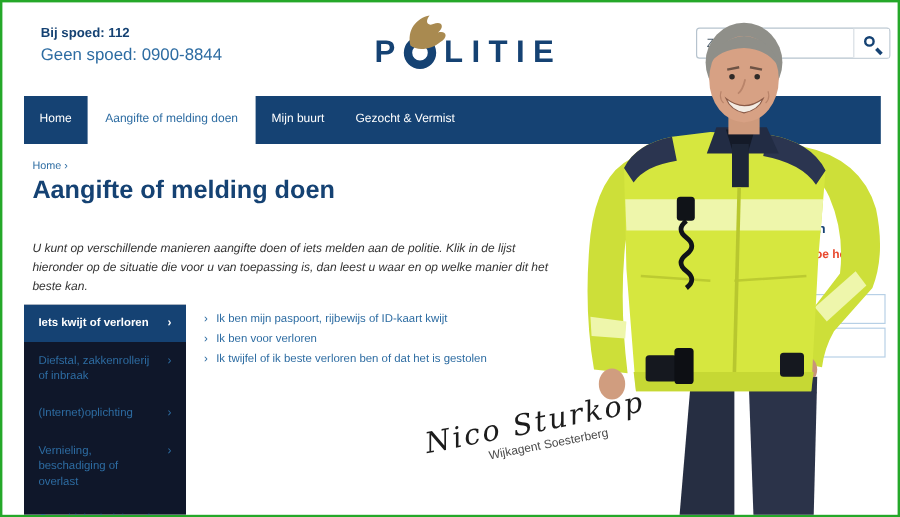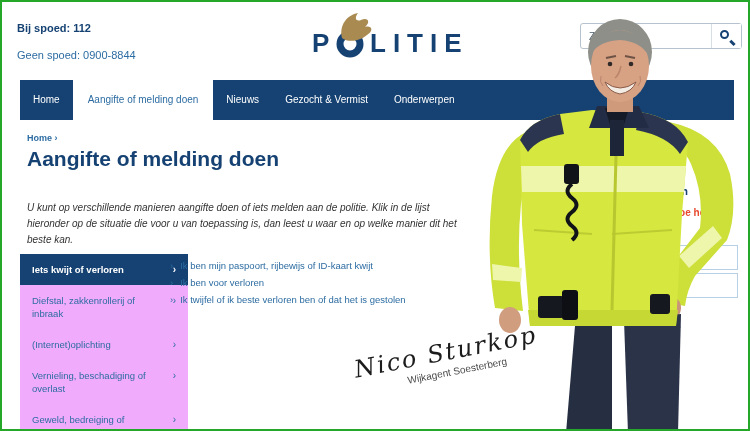--- a/index.html
+++ b/index.html
@@ -3,23 +3,23 @@
 <meta charset="utf-8">
 <style>
   html,body { margin:0; padding:0; background:#fff; }
   * { box-sizing:border-box; }
   #app {
     position:relative; width:750px; height:431px;
     border:2px solid #25a829; background:#fff; overflow:hidden;
     font-family:"Liberation Sans", sans-serif;
   }
   
-  .phones { position:absolute; left:15px; top:20px; }
+  .phones { position:absolute; left:32px; top:20px; }
   .phone-bold { font-weight:bold; font-size:11px; color:#154273; }
-  .phone-sub  { font-size:11px; color:#2d6ca2; margin-top:15px; }
+  .phone-sub  { font-size:14px; color:#2d6ca2; margin-top:3px; }
   .logo { position:absolute; left:306px; top:10px; width:156px; height:50px; }
   .search {
     position:absolute; left:578px; top:21px; width:162px; height:26px;
     border:1px solid #b6c3ce; border-radius:3px; background:#fff;
     display:flex; align-items:stretch;
   }
   .search input {
     flex:1; min-width:0; border:0; outline:none; background:transparent;
     font-size:10px; color:#4b5c6b; padding:0 8px;
     font-family:"Liberation Sans", sans-serif;
@@ -33,29 +33,29 @@
   .mag::after { content:""; position:absolute; left:9px; top:8px; width:2.5px;
                 height:6px; background:#154273; transform:rotate(-45deg); }
   
   .nav { position:absolute; left:18px; top:78px; width:714px; height:40px;
          background:#154273; display:flex; font-size:10px; }
   .nav-item { color:#fff; line-height:40px; padding:0 13px; cursor:pointer;
               white-space:nowrap; }
   .nav-item.active { background:#fff; color:#2d6ca2; padding:0 15px; }
   
   .breadcrumb { position:absolute; left:25px; top:131px; font-size:9px;
-                color:#2d6ca2;font-weight:bold; }
+                color:#2d6ca2; }
   .breadcrumb .crumb { cursor:pointer; }
   .page-title { position:absolute; left:25px; top:145px; font-size:21px;
                 font-weight:bold; color:#154273; margin:0; }
   .intro { position:absolute; left:25px; top:188px; width:432px;
            font-size:10px; line-height:16px; color:#333;font-style:italic; }
   
-  .sidebar { position:absolute; left:18px; top:252px; width:168px; bottom:0;
-             background:#f0abfc; }
+  .sidebar { position:absolute; left:18px; top:252px; width:135px; bottom:0;
+             background:#0f172a; }
   .side-item { display:flex; justify-content:space-between;
                align-items:flex-start; padding:9px 12px; font-size:9.5px;
                line-height:13px; color:#2d6ca2; cursor:pointer; }
   .side-item .chev { margin-left:6px; font-size:10px; }
   .side-item.active { background:#154273; color:#fff; font-weight:bold;
                       align-items:center; }
   
   .links { position:absolute; left:168px; top:255px; }
   .link-row { display:flex; gap:7px; font-size:9.5px; line-height:17px;
               color:#2d6ca2; cursor:pointer; }
@@ -97,23 +97,22 @@
   <div class="search">
     <input type="text" value="Zo" style="">
     <button>
       <span class="mag"></span>
     </button>
   </div>
 
   <nav class="nav">
     <div class="nav-item">Home</div>
     <div class="nav-item active">Aangifte of melding doen</div>
-    <div class="nav-item">Nieuws</div>
+    <div class="nav-item">Mijn buurt</div>
     <div class="nav-item">Gezocht &amp; Vermist</div>
-    <div class="nav-item">Onderwerpen</div>
   </nav>
 
   <div class="breadcrumb">
     <span class="crumb">Home</span>
     <span>›</span>
   </div>
 
   <h1 class="page-title">Aangifte of melding doen</h1>
   <p class="intro">U kunt op verschillende manieren aangifte doen of iets melden aan de politie. Klik in de lijst hieronder op de situatie die voor u van toepassing is, dan leest u waar en op welke manier dit het beste kan.</p>
 

